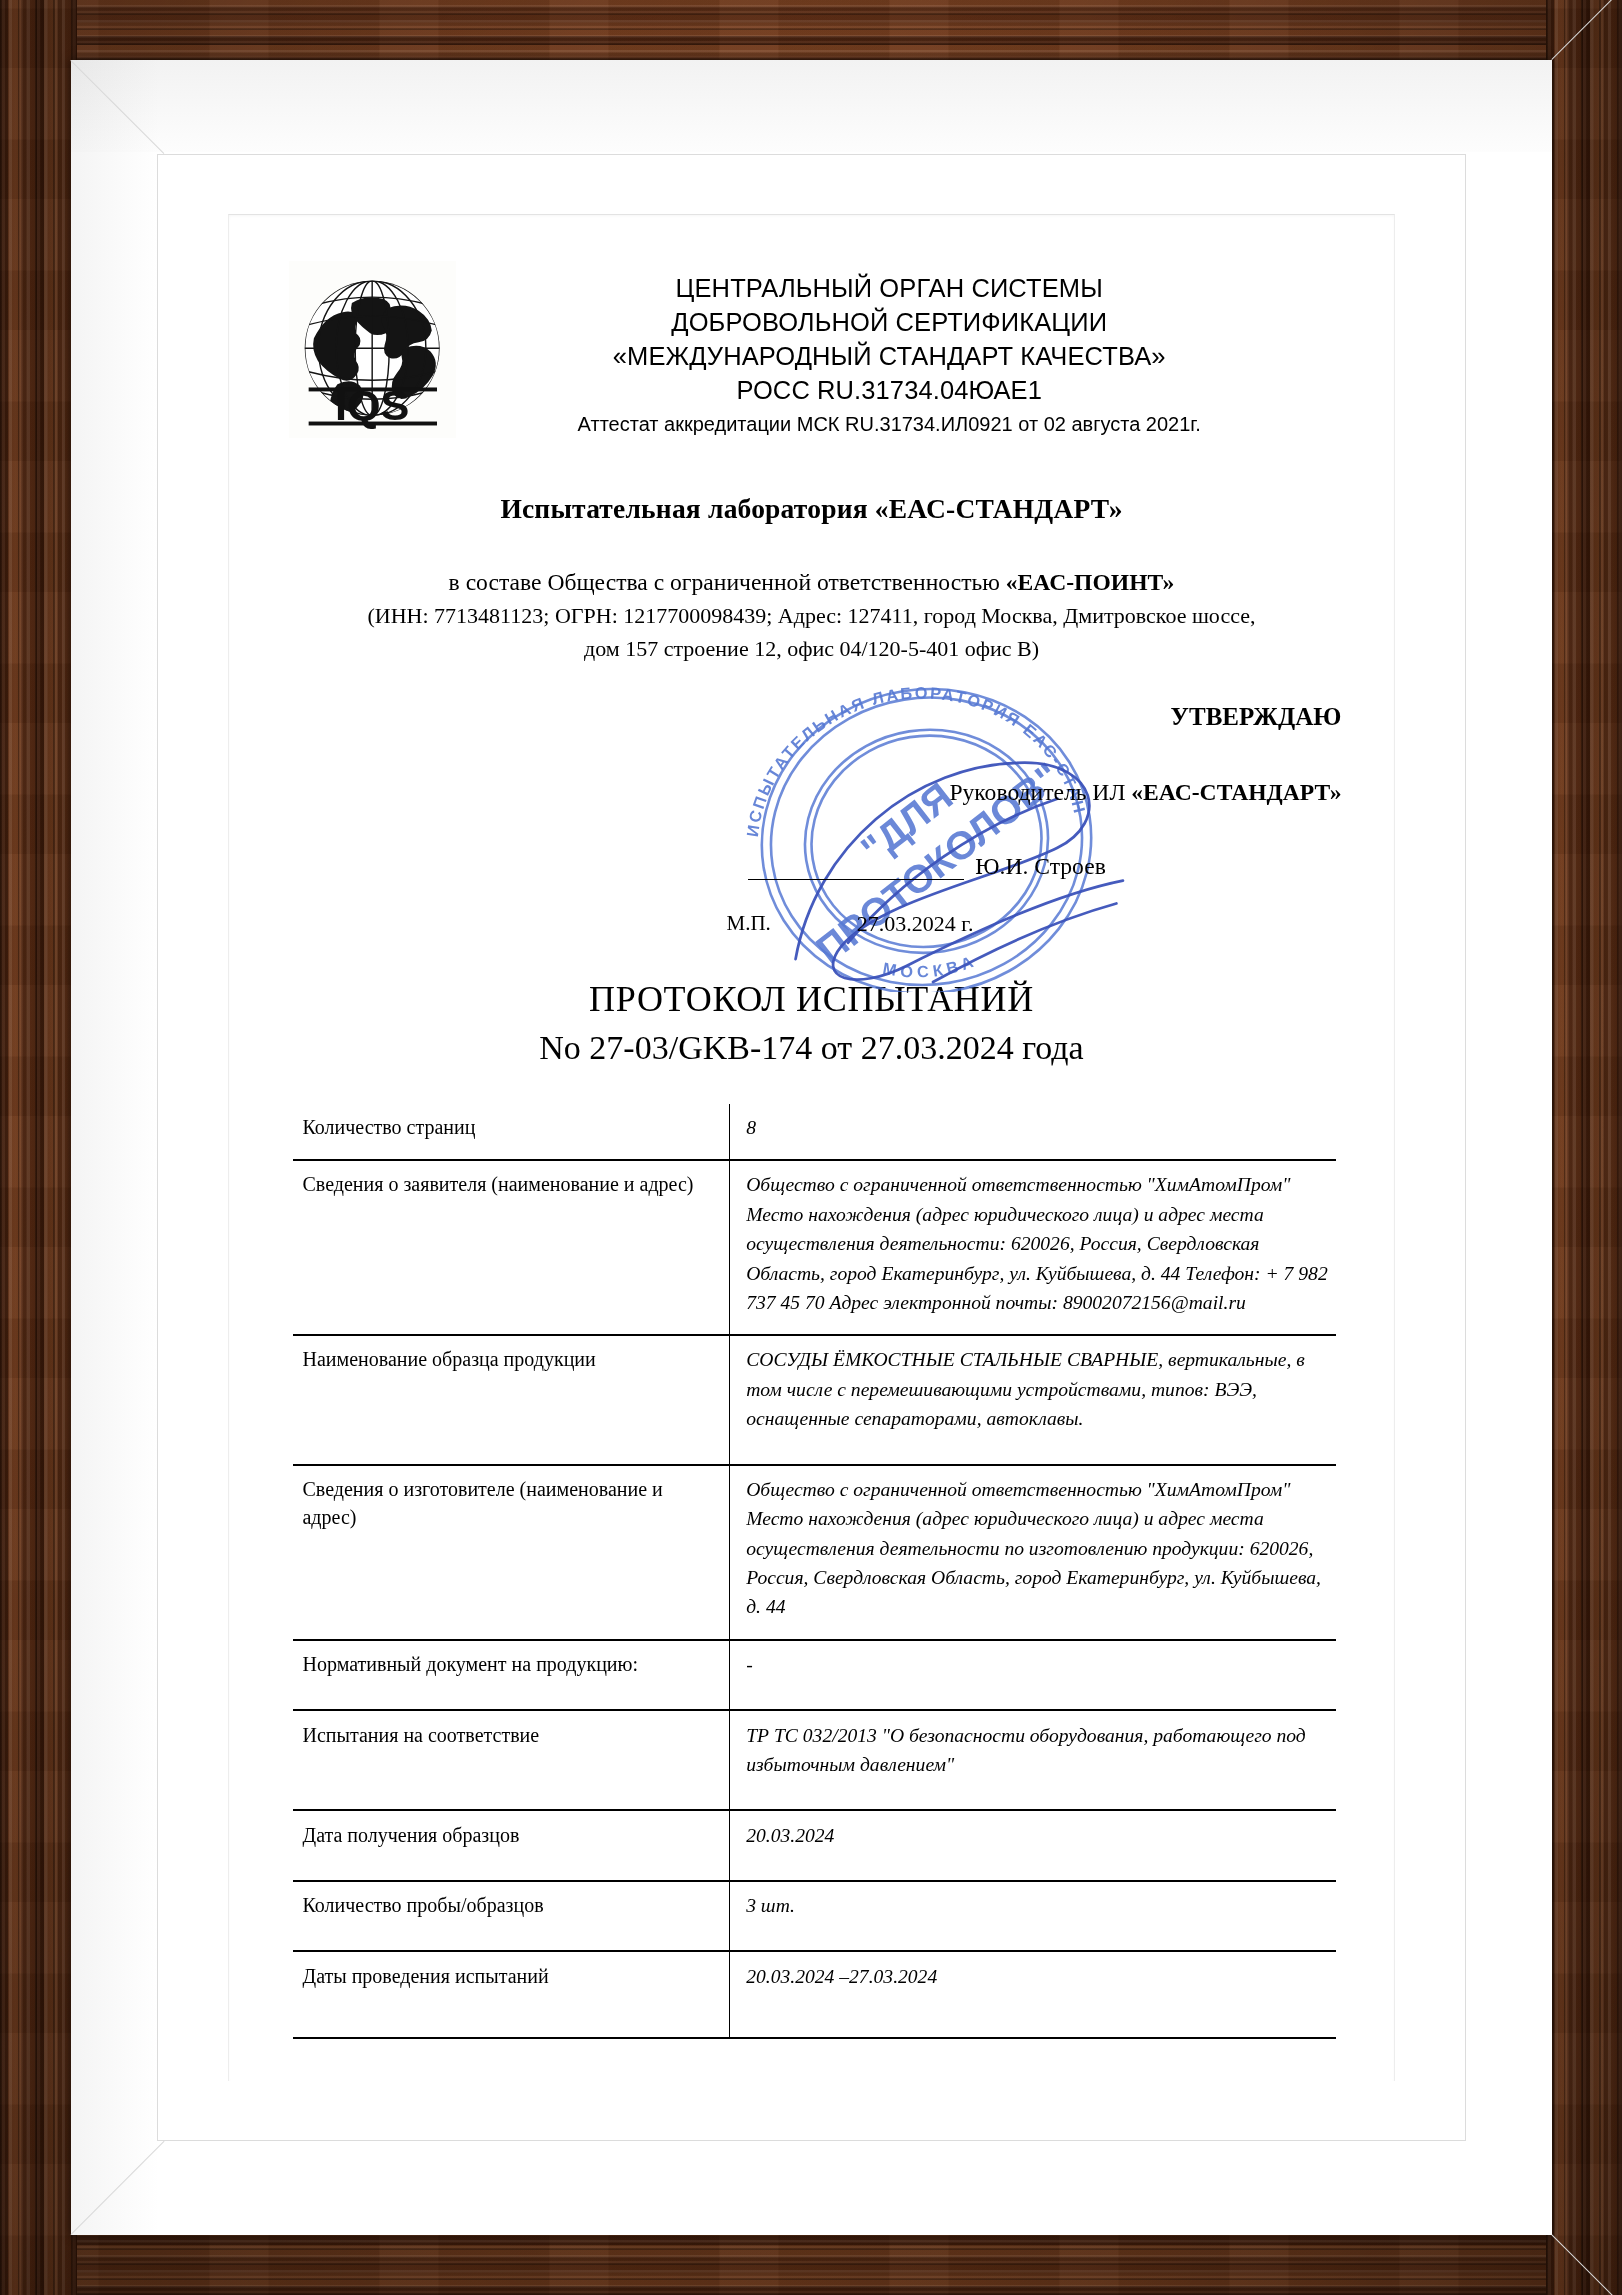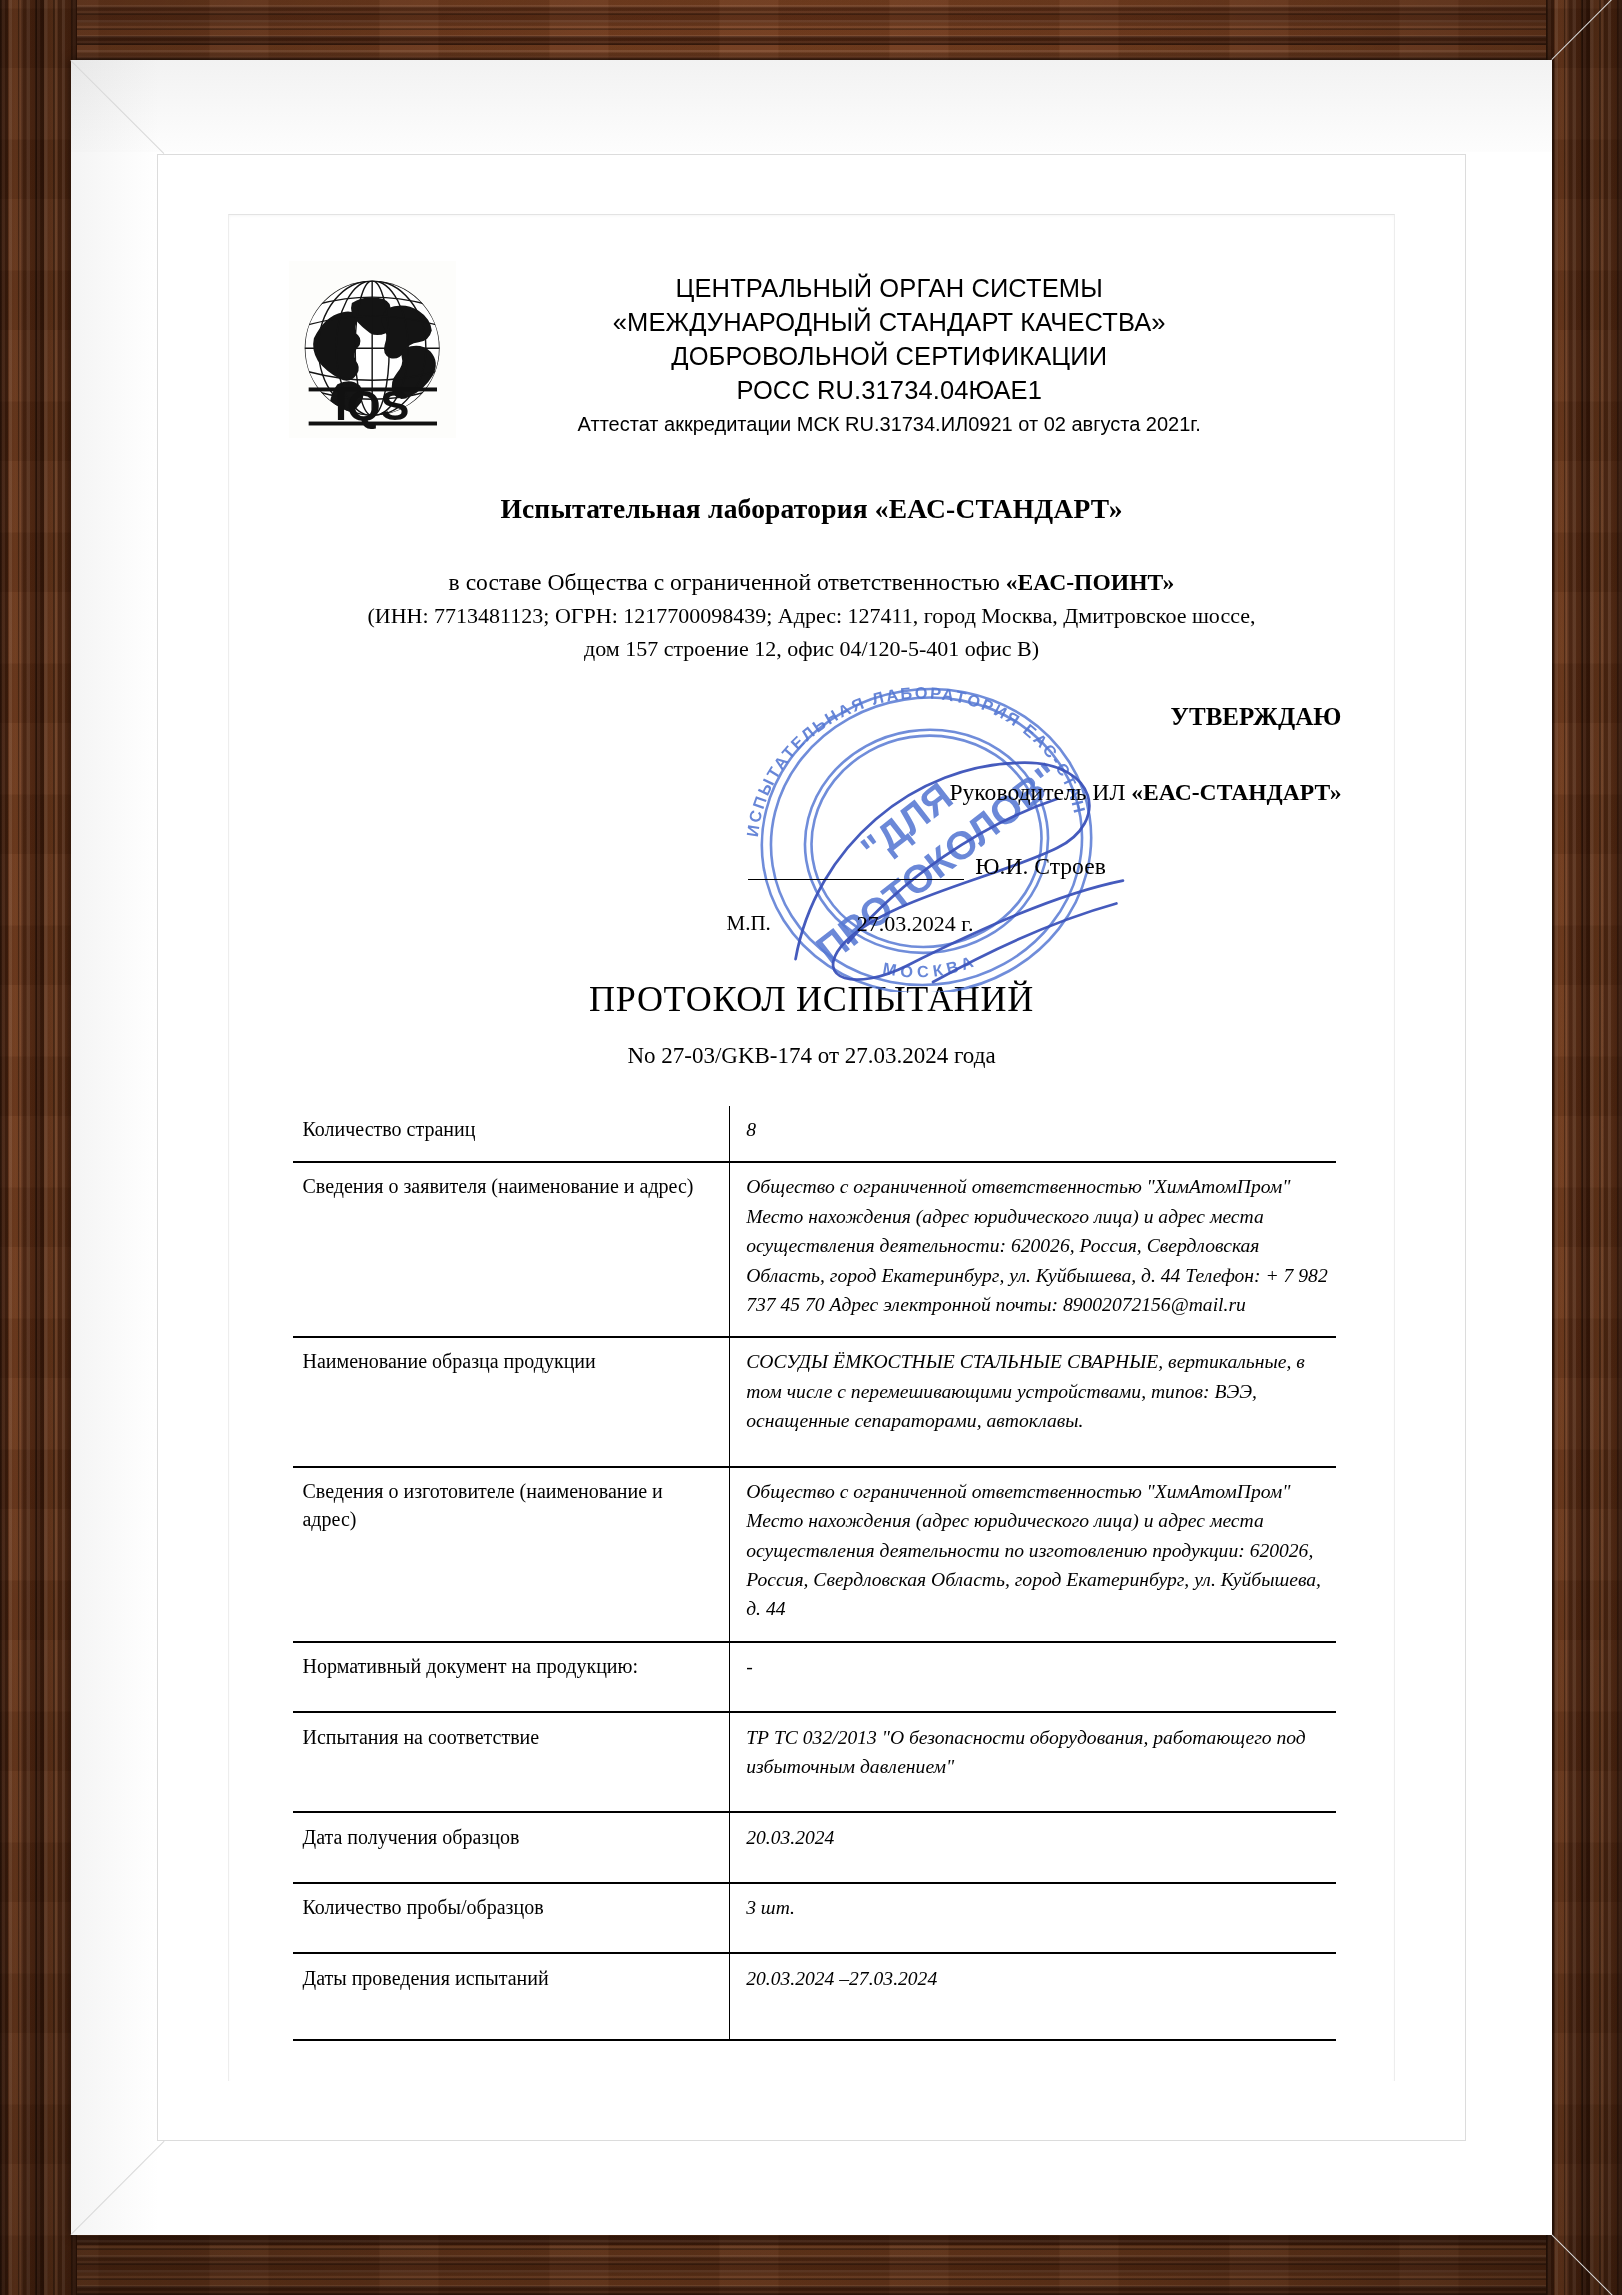--- a/index.html
+++ b/index.html
@@ -162,21 +162,21 @@
   .sign-line{display:inline-block;width:216px;border-bottom:1.3px solid #000;height:22px;}
   .approve .mp{
     font-size:21px;margin-top:31px;margin-left:157px;
     display:flex;gap:86px;
   }
   .approve .mp .date{font-size:22px;}
 
   
   .proto{text-align:center;margin-top:6.5px;}
   .proto .t1{font-size:36px;letter-spacing:0.7px;}
-  .proto .t2{font-size:23px;margin-top:23px;}
+  .proto .t2{font-size:34px;margin-top:9px;}
 
   
   .tbl{
     margin-top:37px;margin-left:18.3px;margin-right:11.8px;
     border-collapse:collapse;width:calc(100% - 30px);
     table-layout:fixed;
   }
   .tbl td{
     vertical-align:top;padding:9.2px 6.5px 17px 9.2px;
     border-bottom:2px solid #000;
@@ -255,22 +255,22 @@
               <g>
                 <rect x="30" y="193" width="196" height="6" fill="#111"></rect>
                 <rect x="30" y="245" width="196" height="6" fill="#111"></rect>
                 <text x="127" y="243" text-anchor="middle" font-family="'Liberation Sans', sans-serif" font-size="66" font-weight="bold" fill="#111">IQS</text>
               </g>
             </svg>
           </div>
 
           <div class="org-block">
             <div class="org-line">ЦЕНТРАЛЬНЫЙ ОРГАН СИСТЕМЫ</div>
+            <div class="org-line">ДОБРОВОЛЬНОЙ СЕРТИФИКАЦИИ</div>
             <div class="org-line">«МЕЖДУНАРОДНЫЙ СТАНДАРТ КАЧЕСТВА»</div>
-            <div class="org-line">ДОБРОВОЛЬНОЙ СЕРТИФИКАЦИИ</div>
             <div class="org-line">РОСС RU.31734.04ЮАЕ1</div>
             <div class="org-line small">Аттестат аккредитации МСК RU.31734.ИЛ0921 от 02 августа 2021г.</div>
           </div>
         </div>
 
         <div class="lab-title">Испытательная лаборатория «ЕАС-СТАНДАРТ»</div>
 
         <div class="lab-sub">
           <span>в составе Общества с ограниченной ответственностью </span><b>«ЕАС-ПОИНТ»</b>
         </div>

